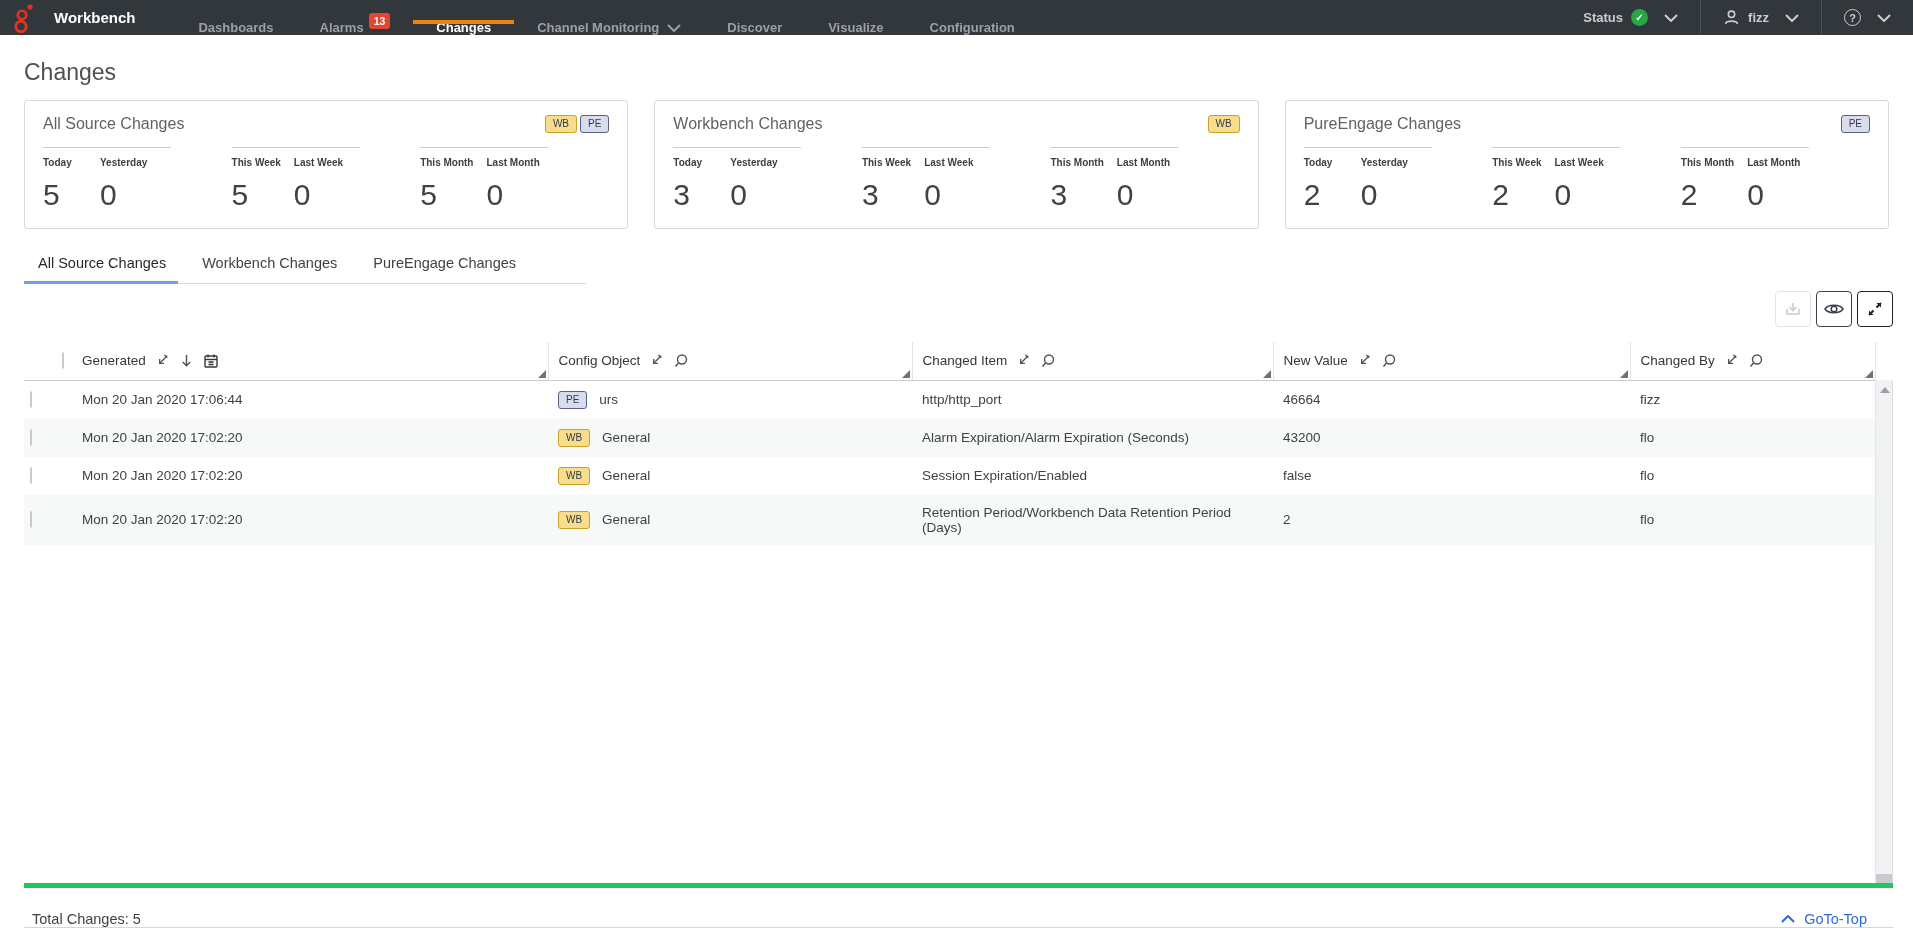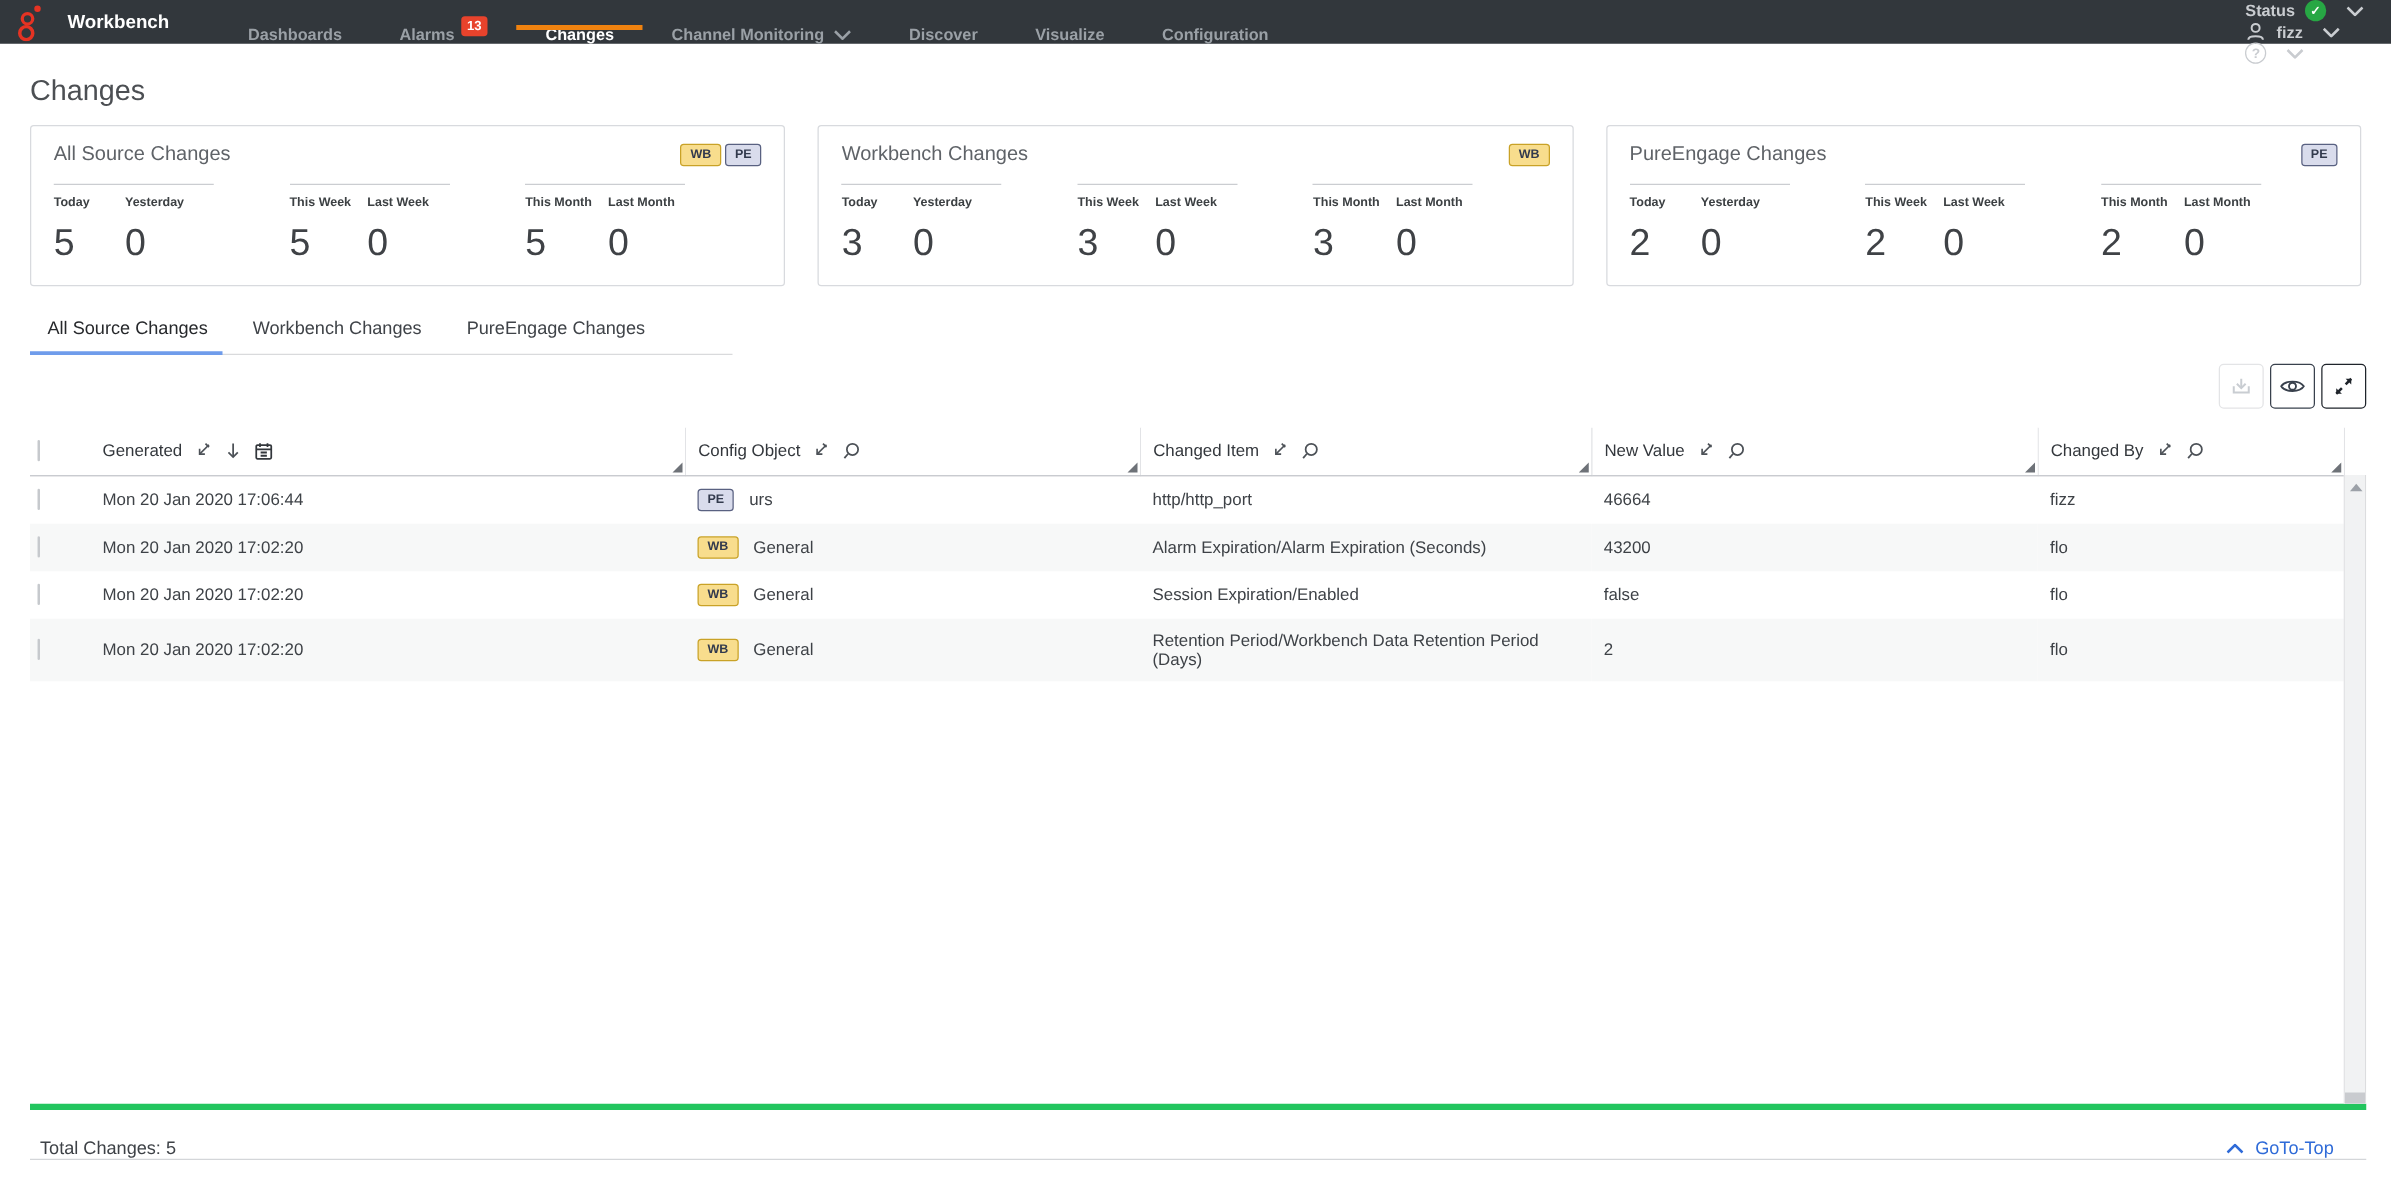--- a/index.html
+++ b/index.html
@@ -11,38 +11,38 @@
   .logo { width:46px; display:flex; align-items:center; justify-content:center; }
   .brand { color:#fff; font-size:15px; font-weight:bold; display:flex; align-items:center; margin:0 40px 0 8px; }
   .nav-items { display:flex; align-items:flex-end; }
   .nav-item { position:relative; display:flex; align-items:center; padding:0 23px; cursor:pointer;
     color:#9aa0a6; font-size:13px; font-weight:bold; }
   .nav-item.active { color:#fff; }
   .nav-item.active::before { content:""; position:absolute; top:0; left:0; right:0; height:4px; background:#f0820f; }
   .nav-badge { background:#e8432c; color:#fff; font-size:10.5px; font-weight:bold; border-radius:3px;
     padding:2px 5px; margin-left:5px; transform:translateY(-6px); }
   .nav-chevron { margin-left:8px; display:flex; }
-  .nav-right { margin-left:auto; display:flex; align-items:stretch;flex-direction:column; }
+  .nav-right { margin-left:auto; display:flex; align-items:stretch; }
   .nav-group { display:flex; align-items:center; padding:0 22px; cursor:pointer;
     color:#c9ccd0; font-size:13px; font-weight:bold; gap:8px; }
   .nav-divider { width:1px; background:#4a5056; }
   .status-dot { width:17px; height:17px; border-radius:50%; background:#27a744; color:#fff;
     display:flex; align-items:center; justify-content:center; font-size:10px; }
   .help-circle { width:17px; height:17px; border-radius:50%; border:1.5px solid #c9ccd0;
     display:flex; align-items:center; justify-content:center; font-size:11px; font-weight:bold; }
 
   
   .page-title { margin:24px 0 0 24px; font-size:23px; font-weight:normal; color:#4c4f53; }
 
   .cards { display:flex; gap:26px; margin:14px 24px 0; }
   .card { flex:1; border:1px solid #d8dade; border-radius:3px; padding:14px 18px 16px; background:#fff; }
   .card-head { display:flex; justify-content:space-between; align-items:flex-start; }
   .card-title { font-size:16px; color:#5f6368; }
   .badge-row { display:flex; gap:3px; }
-  .src-badge { font-size:10px; font-weight:bold; color:#323a4d; border-radius:3px; padding:3px 7px; line-height:1; }
+  .src-badge { font-size:10px; font-weight:normal; color:#323a4d; border-radius:3px; padding:3px 7px; line-height:1; }
   .src-badge.wb { background:#f8dd8d; border:1px solid #c9a227; }
   .src-badge.pe { background:#d9dcec; border:1px solid #596181; }
   .metrics { display:flex; margin-top:14px; }
   .metric-group { width:33.3%; }
   .metric-inner { display:inline-grid; grid-template-columns:minmax(44px,max-content) max-content;
     column-gap:13px; border-top:1px solid #cbcdd1; padding-top:9px; min-width:128px; }
   .m-label { font-size:10px; font-weight:bold; color:#3c4043; white-space:nowrap; }
   .m-value { font-size:30px; font-weight:300; color:#3f4246; margin-top:10px; }
 
   
@@ -56,21 +56,21 @@
   .toolbar { display:flex; justify-content:flex-end; gap:5px; margin:6px 20px 0 0; height:38px; align-items:center; }
   .tool-btn { width:36px; height:36px; border-radius:4px; background:#fff; display:flex;
     align-items:center; justify-content:center; cursor:pointer; }
   .tool-btn.disabled { border:1px solid #e3e4e6; cursor:default; }
   .tool-btn.dark { border:1px solid #39414d; }
   .tool-btn.darker { border:1.5px solid #1f242b; }
 
   
   .table-wrap { position:relative; margin:14px 0 0 24px; width:1869px; height:541px; overflow:hidden; }
   table { border-collapse:collapse; table-layout:fixed; width:1851px; }
-  th { position:relative; height:38px; text-align:left; font-weight:normal; font-size:13.5px; color:#33373c;
+  th { position:relative; height:38px; text-align:right; font-weight:normal; font-size:13.5px; color:#33373c;
     border-right:1px solid #e2e3e6; border-bottom:1px solid #c9cbd0; padding:0 8px 0 10px; background:#fff; }
   th .th-inner { display:flex; align-items:center; gap:9px; }
   th.col-select { border-right:none; padding-left:6px; }
   th:not(.col-select)::after { content:""; position:absolute; right:2px; bottom:2px;
     border-left:8px solid transparent; border-bottom:8px solid #6e7278; }
   td { font-size:13.5px; color:#3e4247; padding:10px 10px; vertical-align:middle; }
   tbody tr { height:37px; }
   tbody tr:nth-child(even) { background:#f7f8f8; }
   .cell-config { display:flex; align-items:center; gap:12px; }
   .checkbox { width:16px; height:16px; border:1.5px solid #c6c9cd; border-radius:3px; background:#fff; cursor:pointer; }

